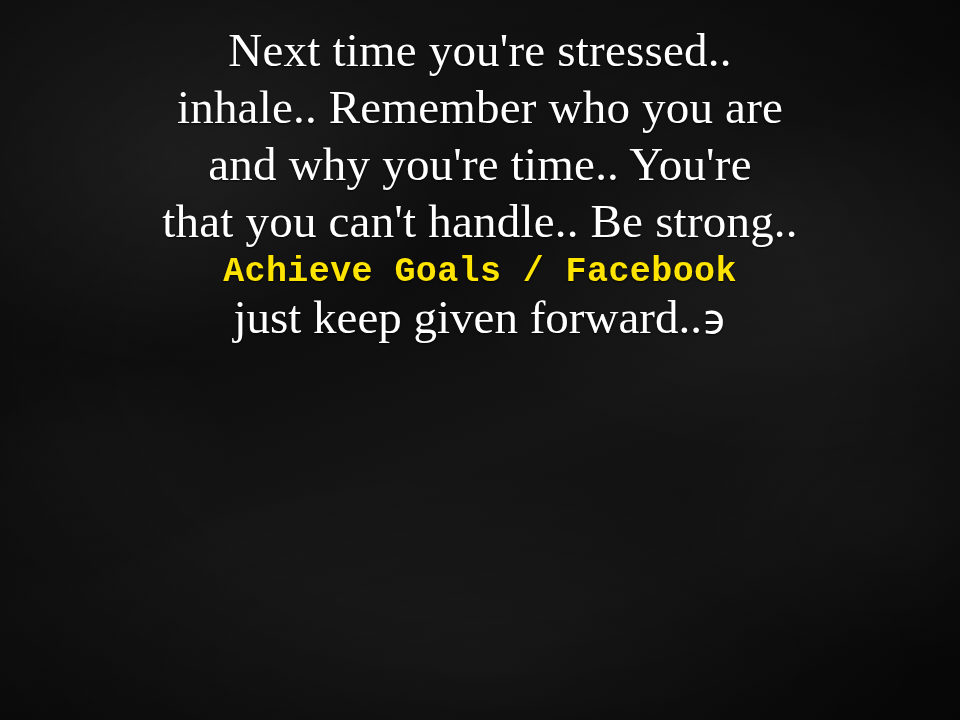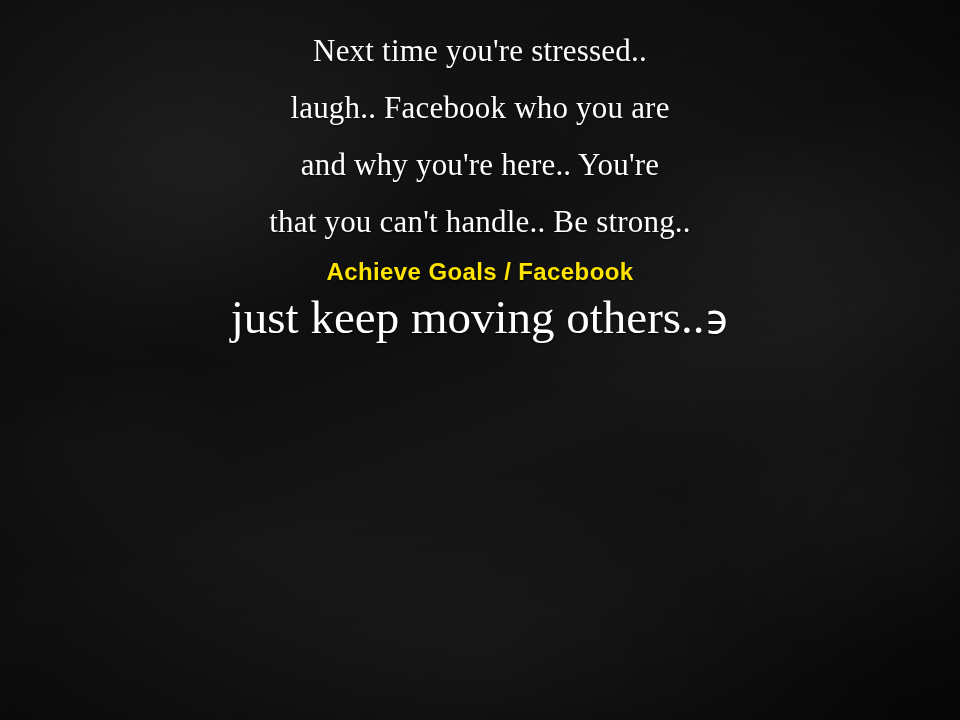--- a/index.html
+++ b/index.html
@@ -48,35 +48,35 @@
     display: flex;
     flex-direction: column;
     align-items: center;
     justify-content: flex-start;
     padding-top: 22px;
     box-sizing: border-box;
   }
 
   .quote-line {
     color: #ffffff;
-    font-size: 31px;
+    font-size: 47px;
     line-height: 57px;
     letter-spacing: 0.2px;
     white-space: nowrap;
     text-align: center;
     text-shadow: 0 1px 2px rgba(0,0,0,0.85);
   }
 
   #credit-line {
     margin-top: 6px;
     margin-bottom: 1px;
     color: #ffe400;
-    font-family: Liberation Sans, sans-serif;
+    font-family: Liberation Mono, monospace;
     font-weight: bold;
-    font-size: 24px;
+    font-size: 35px;
     line-height: 32px;
     letter-spacing: 0.4px;
     white-space: nowrap;
     text-shadow: 0 1px 2px rgba(0,0,0,0.9);
   }
 
   #final-line {
     color: #ffffff;
     font-size: 47px;
     line-height: 56px;
@@ -91,24 +91,24 @@
 </head>
 <body>
 
 <div id="canvas">
 
   <div id="grain"></div>
   <div id="vignette"></div>
 
   <div id="quote-block">
     <div class="quote-line">Next time you're stressed..</div>
-    <div class="quote-line">laugh.. Facebook who you are</div>
-    <div class="quote-line">and why you're here.. You're</div>
+    <div class="quote-line">inhale.. Remember who you are</div>
+    <div class="quote-line">and why you're time.. You're</div>
     <div class="quote-line">that you can't handle.. Be strong..</div>
 
     <div id="credit-line">Achieve Goals  / Facebook</div>
 
     <div id="final-line">
-      <span>just keep moving others..</span><span class="heart-glyph">϶</span>
+      <span>just keep given forward..</span><span class="heart-glyph">϶</span>
     </div>
   </div>
 
 </div>
 
 </body></html>

